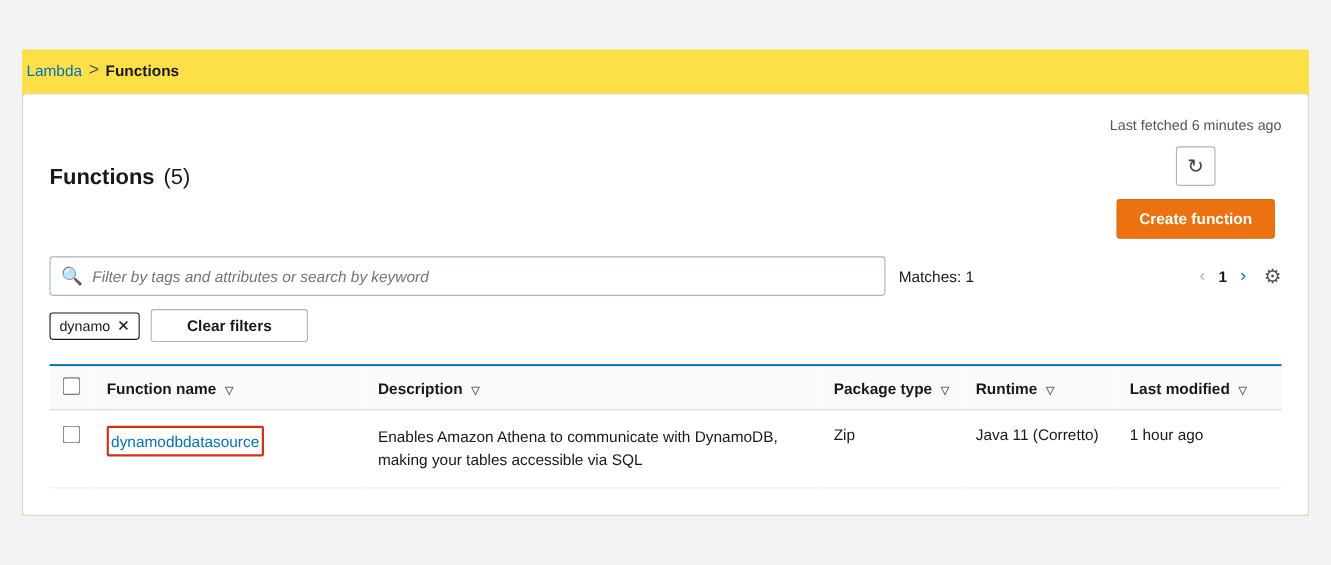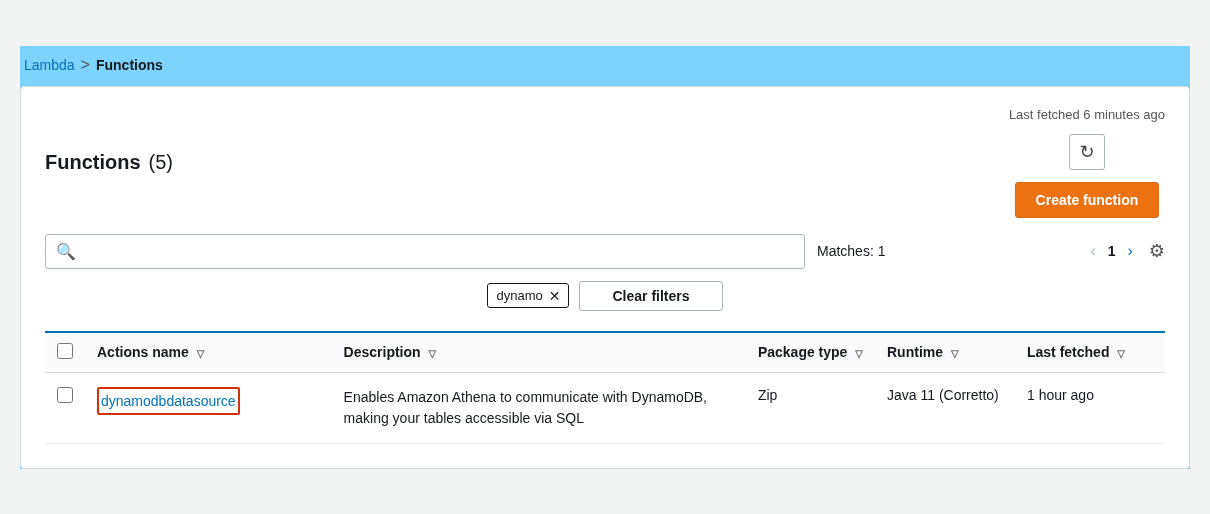--- a/index.html
+++ b/index.html
@@ -8,21 +8,21 @@
       font-size: 14px;
       background: #f2f3f3;
       display: flex;
       align-items: center;
       justify-content: center;
       min-height: 100vh;
       padding: 20px;
     }
     .outer-wrapper {
       width: 1184px;
-      background: #7dd3fc;
+      background: #fde047;
     }
     .breadcrumb {
       display: flex;
       align-items: center;
       gap: 6px;
       padding: 10px 0 12px 4px;
       font-size: 14px;
     }
     .breadcrumb-link {
       color: #0073bb;
@@ -170,21 +170,20 @@
       border: none;
       cursor: pointer;
       color: #555;
       font-size: 18px;
     }
     .filter-row {
       display: flex;
       align-items: center;
       gap: 10px;
       margin-bottom: 20px;
-      justify-content: center;
     }
     .filter-tag {
       display: flex;
       align-items: center;
       border: 1px solid #16191f;
       border-radius: 3px;
       padding: 4px 8px;
       gap: 6px;
       background: #fff;
     }
@@ -298,20 +297,21 @@
       <div class="header-right">
         <span class="last-fetched">Last fetched 6 minutes ago</span>
         <button class="refresh-btn" title="Refresh">↻</button>
         <button class="create-function-btn">Create function</button>
       </div>
     </div>
 
     <div class="search-row">
       <div class="search-box">
         <span class="search-icon">🔍</span>
+        <input class="search-input" type="text" placeholder="Filter by tags and attributes or search by keyword" style="">
       </div>
       <span class="matches-text">Matches: 1</span>
       <div class="pagination-area">
         <button class="page-nav-btn">‹</button>
         <span class="page-number">1</span>
         <button class="page-nav-btn active">›</button>
       </div>
       <button class="gear-btn">⚙</button>
     </div>
 
@@ -324,37 +324,37 @@
     </div>
 
     <div class="table-wrapper">
       <table>
         <thead>
           <tr>
             <th class="checkbox-cell">
               <input type="checkbox" style="">
             </th>
             <th class="sortable">
-              <span>Actions name</span>
+              <span>Function name</span>
               <span class="sort-icon">▽</span>
             </th>
             <th class="sortable">
               <span>Description</span>
               <span class="sort-icon">▽</span>
             </th>
             <th class="sortable th-package">
               <span>Package type</span>
               <span class="sort-icon">▽</span>
             </th>
             <th class="sortable th-runtime">
               <span>Runtime</span>
               <span class="sort-icon">▽</span>
             </th>
             <th class="sortable th-modified">
-              <span>Last fetched</span>
+              <span>Last modified</span>
               <span class="sort-icon">▽</span>
             </th>
           </tr>
         </thead>
         <tbody id="table-body">
         <tr>
       <td class="checkbox-cell">
         <input type="checkbox" style="">
       </td>
       <td>

